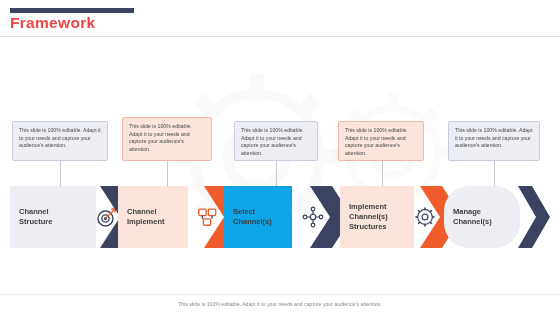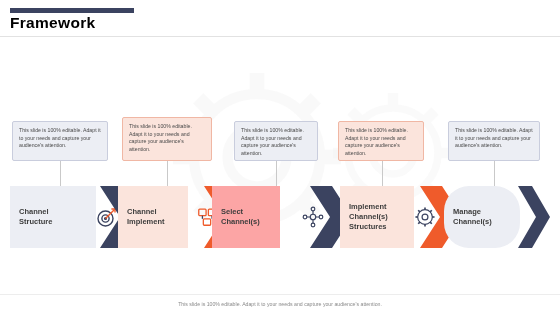--- a/index.html
+++ b/index.html
@@ -31,21 +31,21 @@
     width: 124px;
     height: 5px;
     background: #3b4360;
   }
   .title {
     position: absolute;
     left: 10px;
     top: 14px;
     font-size: 15.5px;
     font-weight: bold;
-    color: #000000;
+    color: #ef4444;
     letter-spacing: 0.3px;
   }
   .title-rule {
     position: absolute;
     left: 0;
     top: 36px;
     width: 560px;
     height: 1px;
     background: #e2e2e2;
   }
@@ -224,21 +224,21 @@
     <svg width="42" height="62" viewBox="0 0 42 62">
         <polygon points="0,0 22,0 42,31 22,62 0,62 20,31" fill="#ef5b2b"></polygon>
       </svg>
   </div>
 
   <div class="note" style="left:234px; top:121px; width:84px; height:40px; background:#eceef4; border:1px solid #c9cddd;">
     <span class="txt">This slide is 100% editable. Adapt it to your needs and capture your audience's attention.</span>
   </div>
   <div class="connector" style="left:276px; top:161px; height:25px;"></div>
 
-  <div class="label-box" style="left:212px; width:68px; background:#fca5a5;">
+  <div class="label-box" style="left:224px; width:68px; background:#0ea5e9;">
     <div class="lbl">
       <span>Select</span><br>
       <span>Channel(s)</span>
     </div>
   </div>
   <div class="icon-holder" style="left:292px;">
     <svg width="22" height="22" viewBox="0 0 24 24" fill="none" stroke="#3b4360" stroke-width="1.3">
       <circle cx="12" cy="12" r="3"></circle>
       <circle cx="12" cy="3.3" r="2"></circle>
       <circle cx="12" cy="20.7" r="2"></circle>

